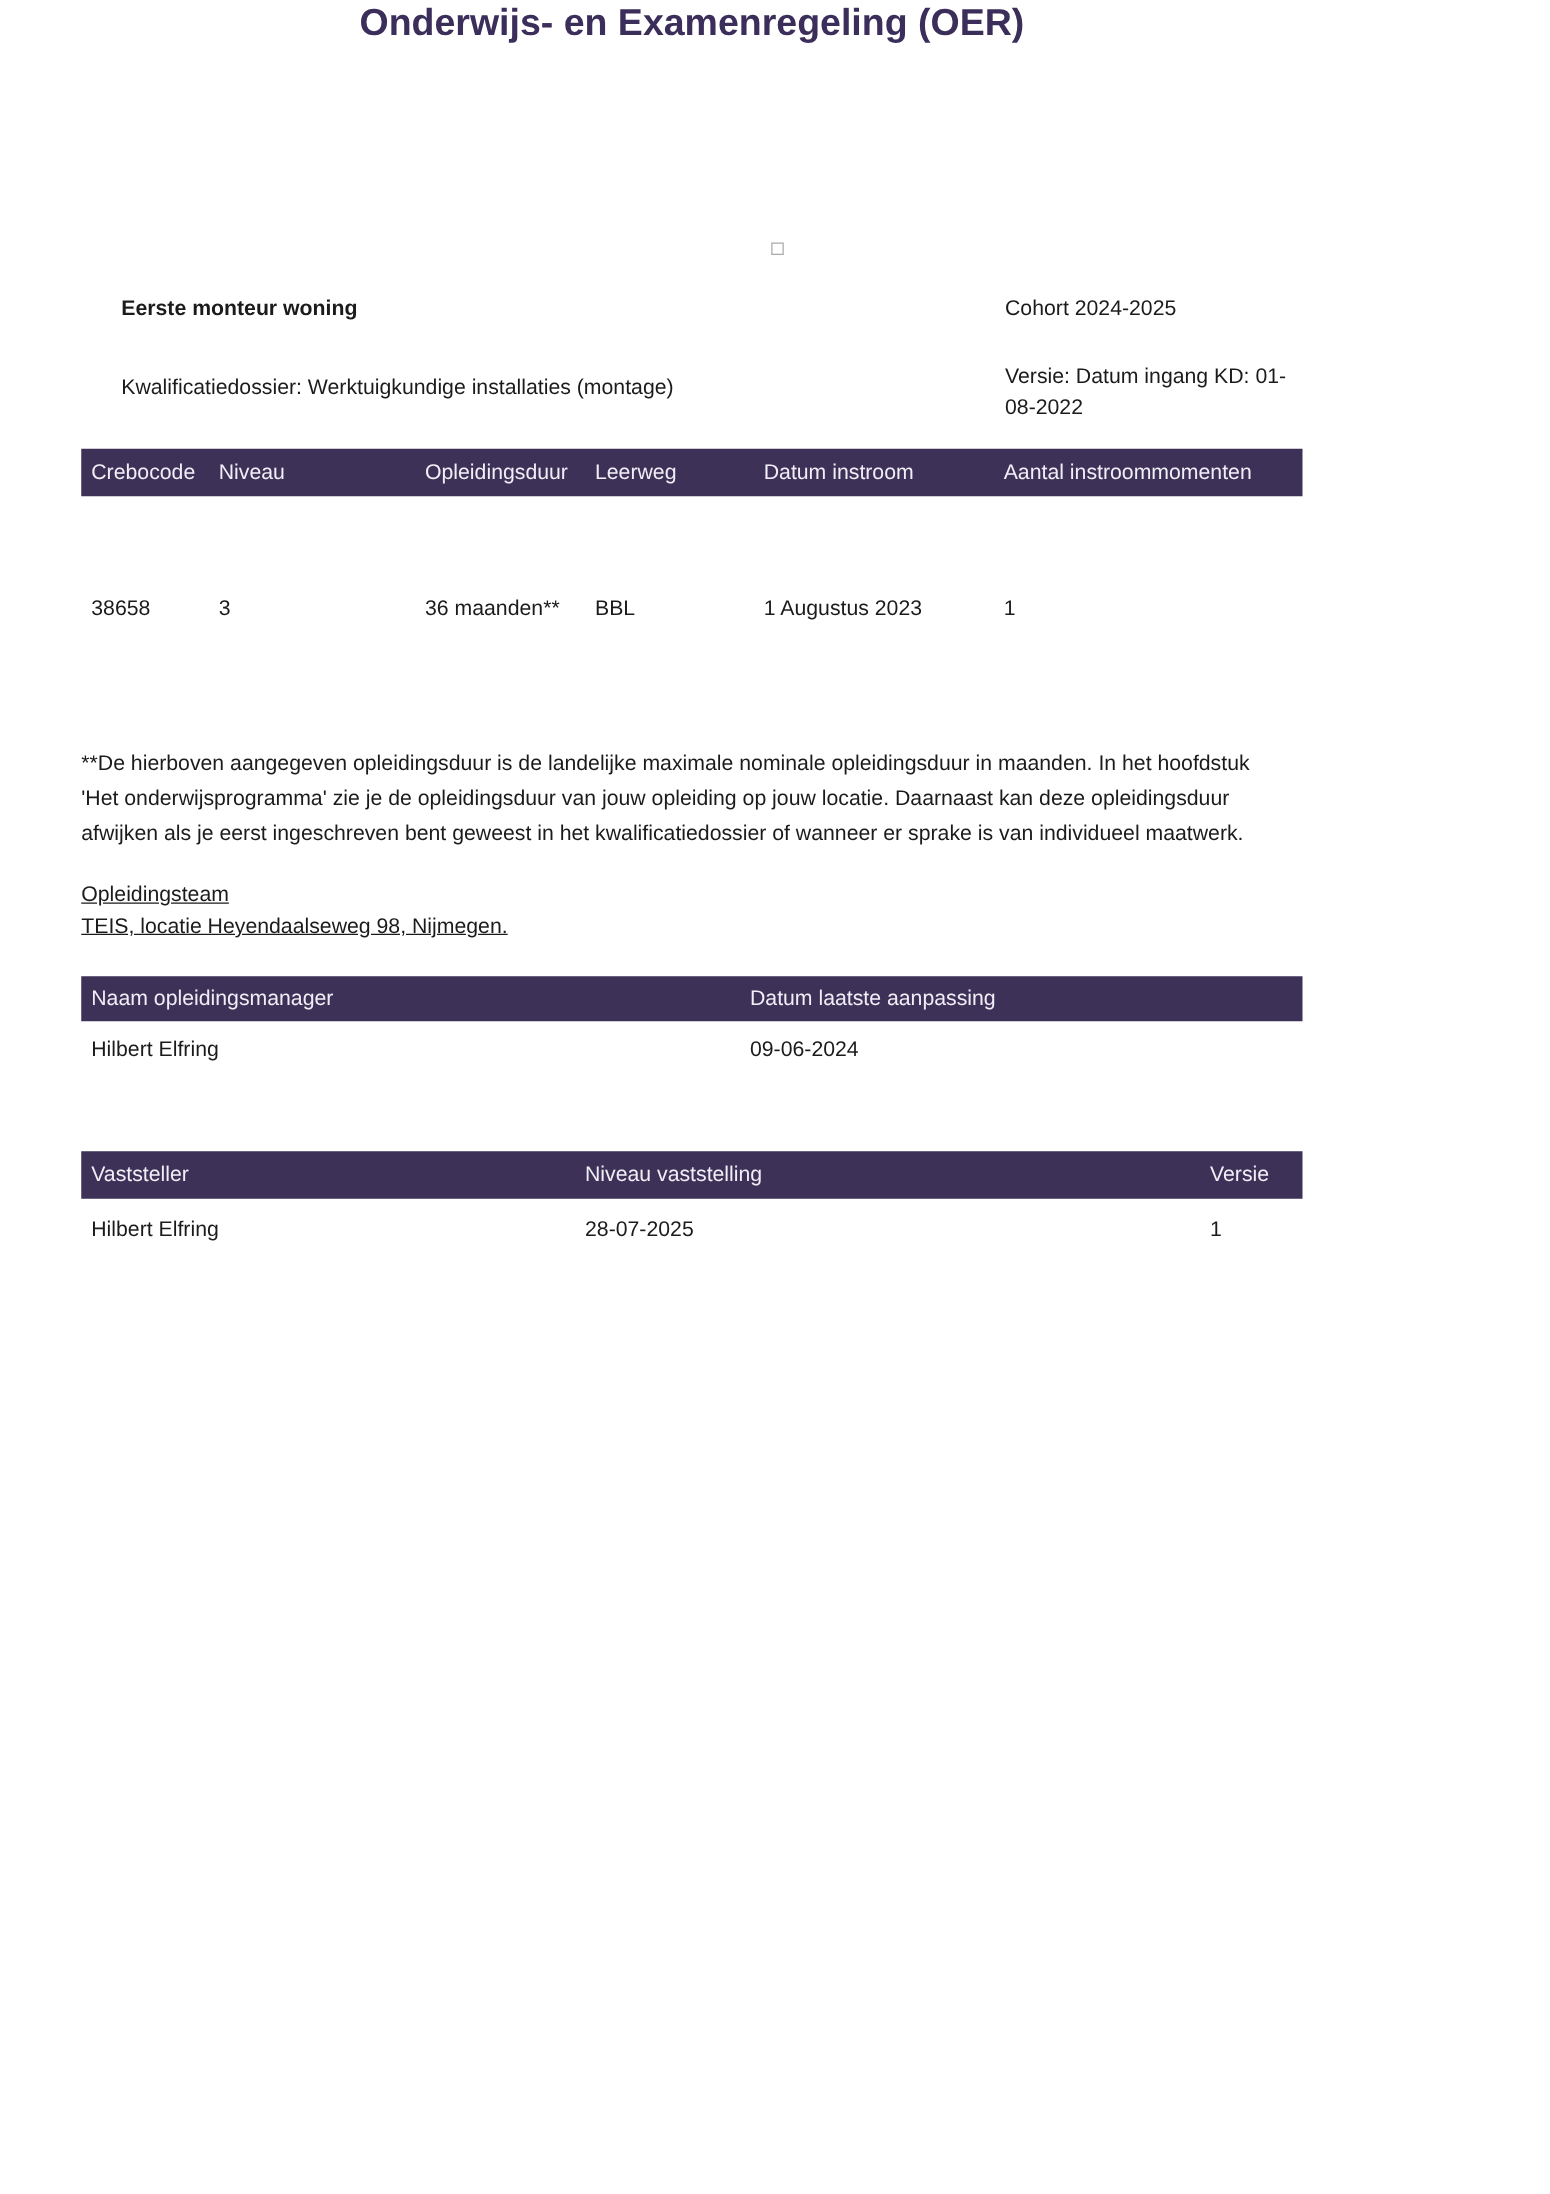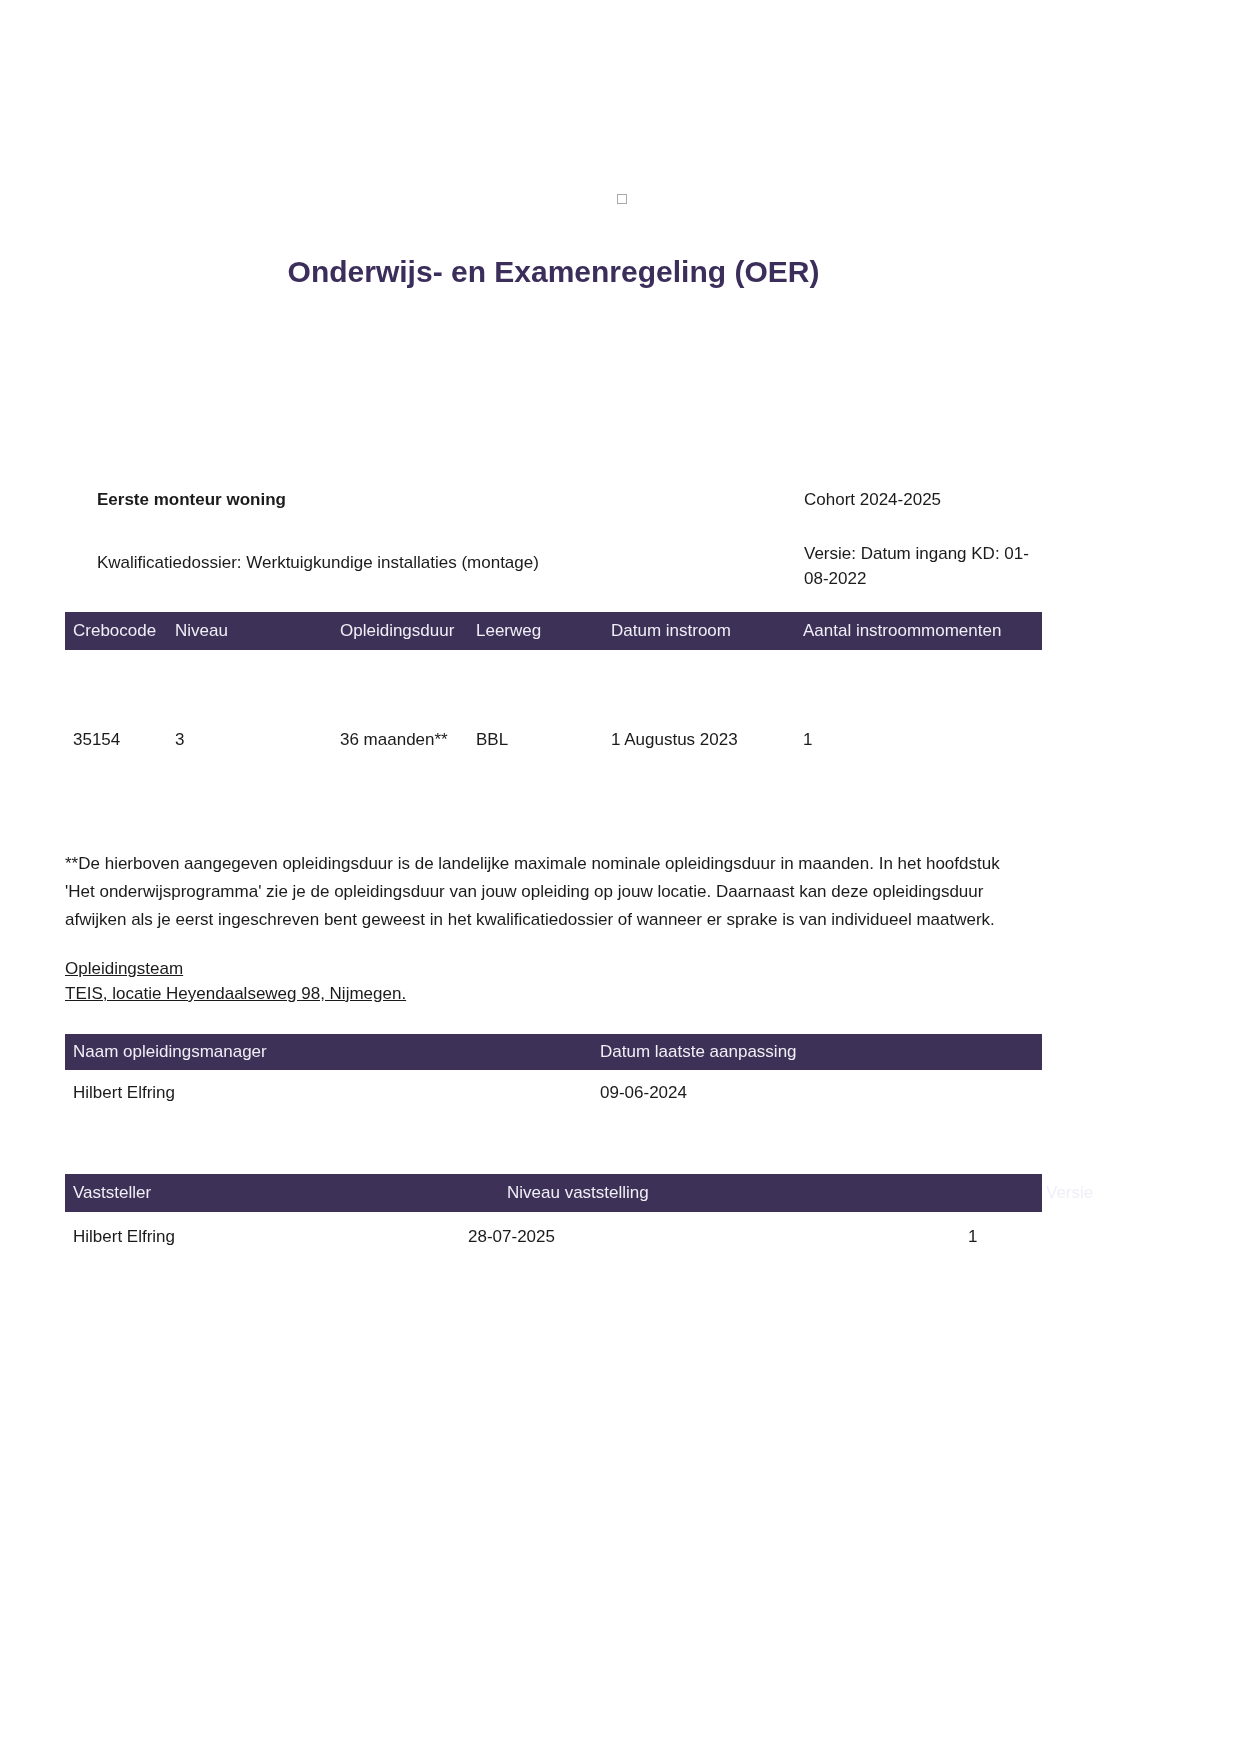--- a/index.html
+++ b/index.html
@@ -9,21 +9,21 @@
     --header_text:#f0eef6;
     --placeholder_border:#a9a9a9;
   }
   *{box-sizing:border-box;}
   html,body{margin:0;padding:0;}
   body{
     width:1240px;height:1755px;background:#ffffff;
     font-family:"Liberation Sans",sans-serif;color:var(--text);
     position:relative;overflow:hidden;
   }
-  .content{margin-left:65px;width:977px;padding-top:253px;}
+  .content{margin-left:65px;width:977px;}
 
   
   .img-placeholder{
     position:absolute;left:617px;top:194px;width:10px;height:10px;
     border:1px solid var(--placeholder_border);background:#fff;
   }
 
   h1.doc-title{
     margin:0;font-size:30px;line-height:38px;font-weight:bold;
     color:var(--title);text-align:center;letter-spacing:0;
@@ -50,21 +50,21 @@
   .note{margin:20px 0 0 0;width:950px;font-size:17px;line-height:28px;}
 
   .team{margin-top:22px;}
   .team p{margin:0;font-size:17px;line-height:25px;text-decoration:underline;}
 
   .tbl-manager{margin-top:28px;}
   .tbl-manager .hrow{grid-template-columns:53.94% 46.06%;height:36px;}
   .tbl-manager .drow{grid-template-columns:53.94% 46.06%;height:45px;}
 
   .tbl-approval{margin-top:59px;}
-  .tbl-approval .hrow{grid-template-columns:40.43% 51.18% 8.39%;height:38px;gap:39px;}
+  .tbl-approval .hrow{grid-template-columns:40.43% 51.18% 8.39%;height:38px;}
   .tbl-approval .drow{grid-template-columns:40.43% 51.18% 8.39%;height:50px;}
 </style>
 </head>
 <body>
 
 <div class="img-placeholder"></div>
 
 <div class="content">
 
   <h1 class="doc-title">Onderwijs- en Examenregeling (OER)</h1>
@@ -83,21 +83,21 @@
   <div class="tbl tbl-program">
     <div class="hrow">
       <div class="cell">Crebocode</div>
       <div class="cell">Niveau</div>
       <div class="cell">Opleidingsduur</div>
       <div class="cell">Leerweg</div>
       <div class="cell">Datum instroom</div>
       <div class="cell">Aantal instroommomenten</div>
     </div>
     <div class="drow">
-      <div class="cell">35154</div>
+      <div class="cell">38658</div>
       <div class="cell">3</div>
       <div class="cell">36 maanden**</div>
       <div class="cell">BBL</div>
       <div class="cell">1 Augustus 2023</div>
       <div class="cell">1</div>
     </div>
   </div>
 
   <p class="note">**De hierboven aangegeven opleidingsduur is de landelijke maximale nominale opleidingsduur in maanden. In het hoofdstuk 'Het onderwijsprogramma' zie je de opleidingsduur van jouw opleiding op jouw locatie. Daarnaast kan deze opleidingsduur afwijken als je eerst ingeschreven bent geweest in het kwalificatiedossier of wanneer er sprake is van individueel maatwerk.</p>
 

